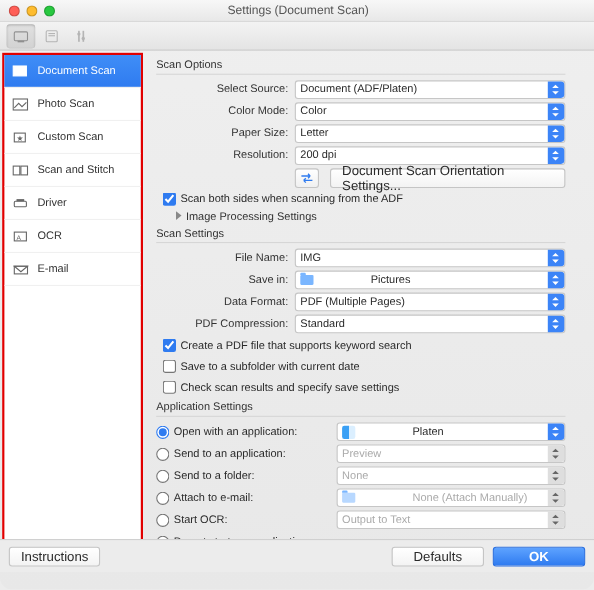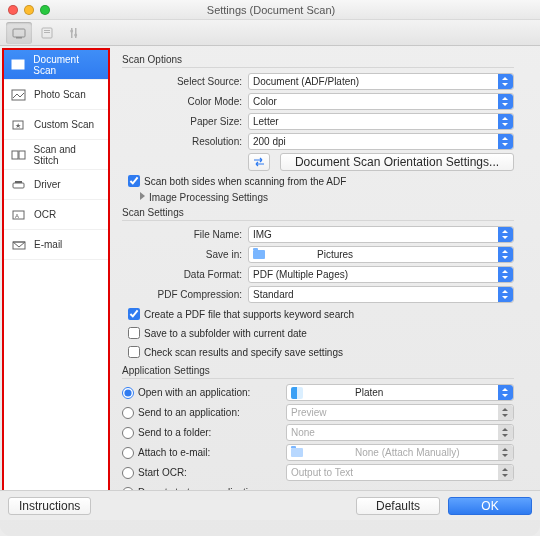--- a/index.html
+++ b/index.html
@@ -31,21 +31,21 @@
     border-bottom:1px solid #c7c7c7;
   }
   .tb-btn {
     width:26px; height:22px; display:flex; align-items:center; justify-content:center;
     border-radius:3px;
   }
   .tb-btn svg { opacity:0.55; }
   .tb-btn.active { background: linear-gradient(#e1e1e1,#d2d2d2); box-shadow: inset 0 1px 2px rgba(0,0,0,0.25); }
   .body { display:flex; height: calc(536px - 20px - 26px - 30px); }
   .sidebar {
-    width: 108px; background:#fff; border:2px solid #e10000;
+    width: 128px; background:#fff; border:2px solid #e10000;
     margin:2px 0 2px 2px;
     display:flex; flex-direction:column;
   }
   .side-item {
     display:flex; align-items:center; gap:6px;
     height:30px; padding:0 6px; font-size:10px; color:#333;
     border-bottom:1px solid #f0f0f0;
     cursor:default;
   }
   .side-item.selected { background: linear-gradient(#3f8ef7,#2f7bf0); color:#fff; }
@@ -93,21 +93,21 @@
   }
   .app-row { display:flex; align-items:center; height:19px; gap:6px; margin:1px 0; }
   .app-row .radio-lbl { display:flex; align-items:center; gap:4px; width:158px; font-size:10px; }
   .app-row .sel-wrap { flex:1; }
   .footer {
     position:absolute; left:0; right:0; bottom:16px; height:30px;
     display:flex; align-items:center; padding:0 8px; gap:8px;
     border-top:1px solid #d0d0d0; background:#ececec;
   }
   .footer .spacer { flex:1; }
-  .btn.primary { background: linear-gradient(#5ea3ff,#2f7bf0); color:#fff; border-color:#2a6fe0; }
+  .btn.primary { background: linear-gradient(#5ea3ff,#2f7bf0); color:#fff; border-color:#2a6fe0;font-weight:bold; }
   .btn.wide { width:84px; justify-content:center; }
   .mf-row { display:flex; justify-content:flex-end; margin-top:3px; }
   .mf-row .btn { width:200px; text-align:center; justify-content:center; }
   .folder-icon { width:12px; height:9px; background:#7ab6ff; border-radius:1px; display:inline-block; margin-right:4px; position:relative;}
   .folder-icon::before { content:""; position:absolute; top:-2px; left:0; width:5px; height:2px; background:#7ab6ff; border-radius:1px 1px 0 0;}
   .finder-icon {
     width:12px;height:12px;border-radius:2px;display:inline-block;margin-right:4px;
     background: linear-gradient(90deg,#3aa0f5 50%,#dbefff 50%);
     position:relative;
   }

